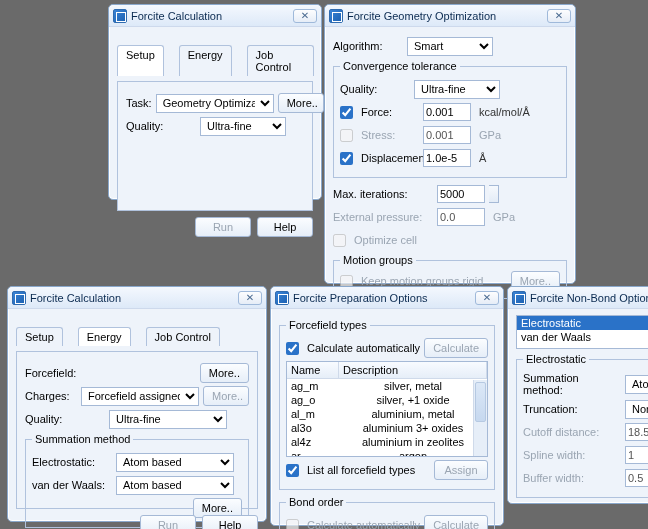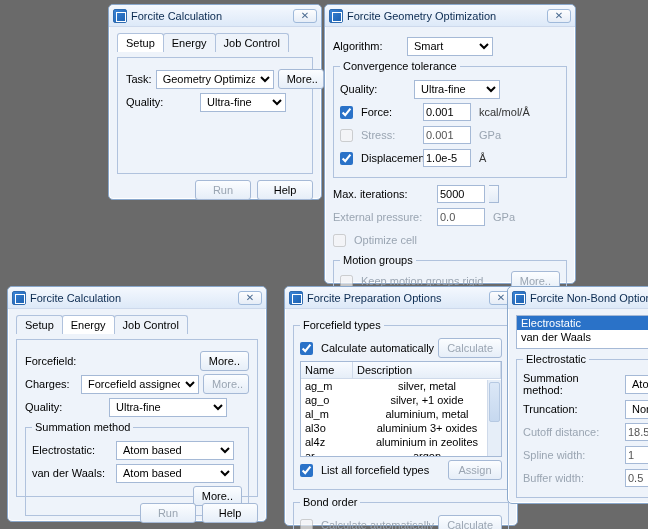--- a/index.html
+++ b/index.html
@@ -49,21 +49,21 @@
     border: 1px solid #9fb9da;
     border-radius: 3px;
     background: linear-gradient(#fdfdfe,#e6edf7);
     color:#4a6a90;
     font-size:10px;
     line-height:12px;
     text-align:center;
     cursor:pointer;
   }
   .body { padding: 6px 8px 8px 8px; }
-  .tabs { display:flex; gap:0; margin-bottom:6px; }
+  .tabs { display:flex; gap:16px; margin-bottom:6px;margin-top:12px; }
   .tab {
     padding:3px 8px;
     border:1px solid #b0c2dd;
     border-bottom:none;
     background:#eef3fa;
     border-radius:3px 3px 0 0;
     margin-right:-1px;
     cursor:pointer;
   }
   .tab.active { background:#fff; position:relative; z-index:2; }
@@ -140,21 +140,21 @@
     <div class="appicon"></div>
     <div class="title">Forcite Calculation</div>
     <div class="closebtn">✕</div>
   </div>
   <div class="body">
     <div class="tabs">
       <div class="tab active">Setup</div>
       <div class="tab">Energy</div>
       <div class="tab">Job Control</div>
     </div>
-    <div class="tabpage" style="height:117px;">
+    <div class="tabpage" style="height:130px;">
       <div class="row">
         <span class="lbl-sm">Task:</span>
         <select class="sel-110"><option>Geometry Optimization</option></select>
         <button class="btn right" style="min-width:46px;">More..</button>
       </div>
       <div class="row">
         <span class="lbl-sm">Quality:</span>
         <select class="sel-90"><option>Ultra-fine</option></select>
       </div>
     </div>
@@ -267,21 +267,21 @@
           </div>
       </fieldset>
     </div>
     <div class="footer">
       <button class="btn" disabled="">Run</button>
       <button class="btn">Help</button>
     </div>
   </div>
 </div>
 
-<div class="dlg" style="left:284px; top:286px; width:234px; height:240px;">
+<div class="dlg" style="left:270px; top:286px; width:234px; height:240px;">
   <div class="titlebar">
     <div class="appicon"></div>
     <div class="title">Forcite Preparation Options</div>
     <div class="closebtn">✕</div>
   </div>
   <div class="body">
     <fieldset>
       <legend>Forcefield types</legend>
       <div class="row">
         <input type="checkbox" class="chk" checked="" style="">

